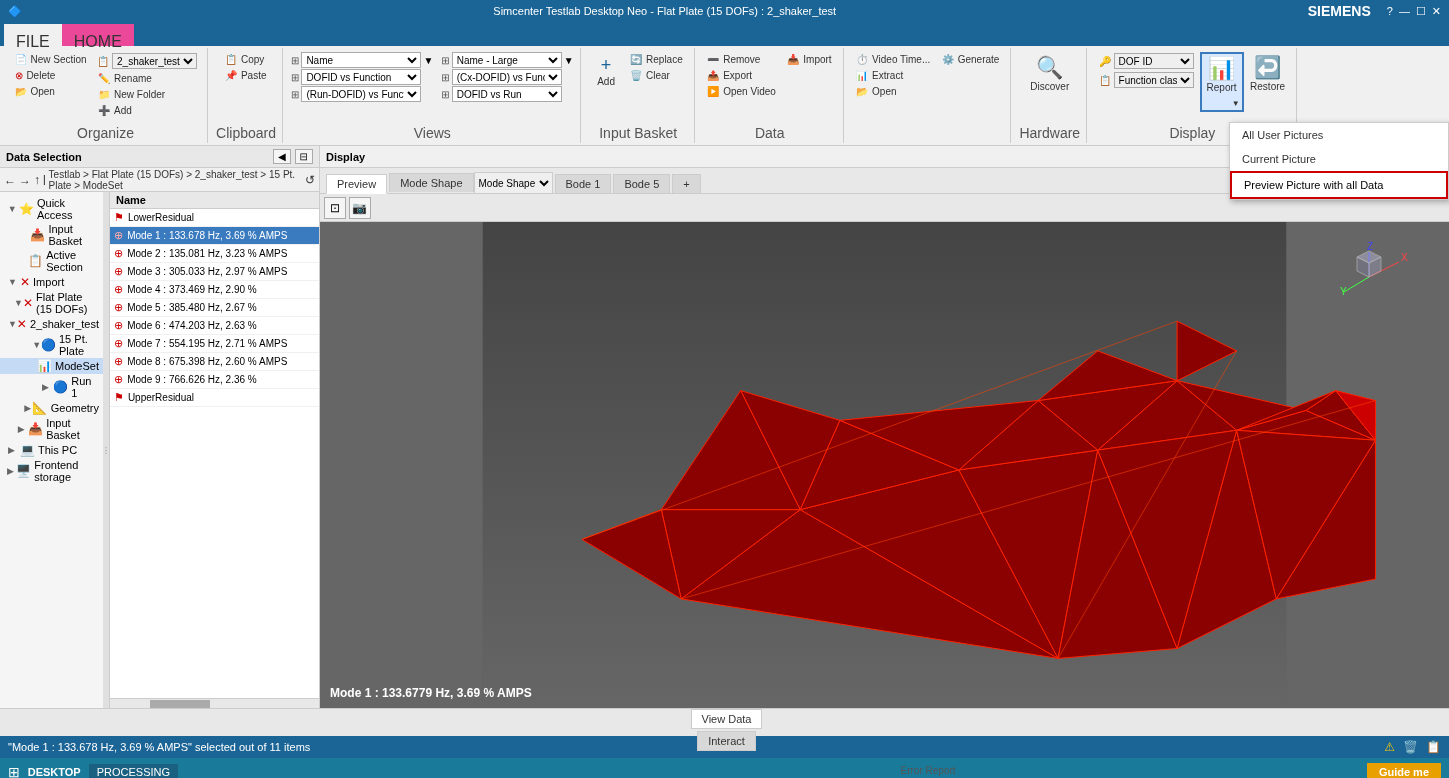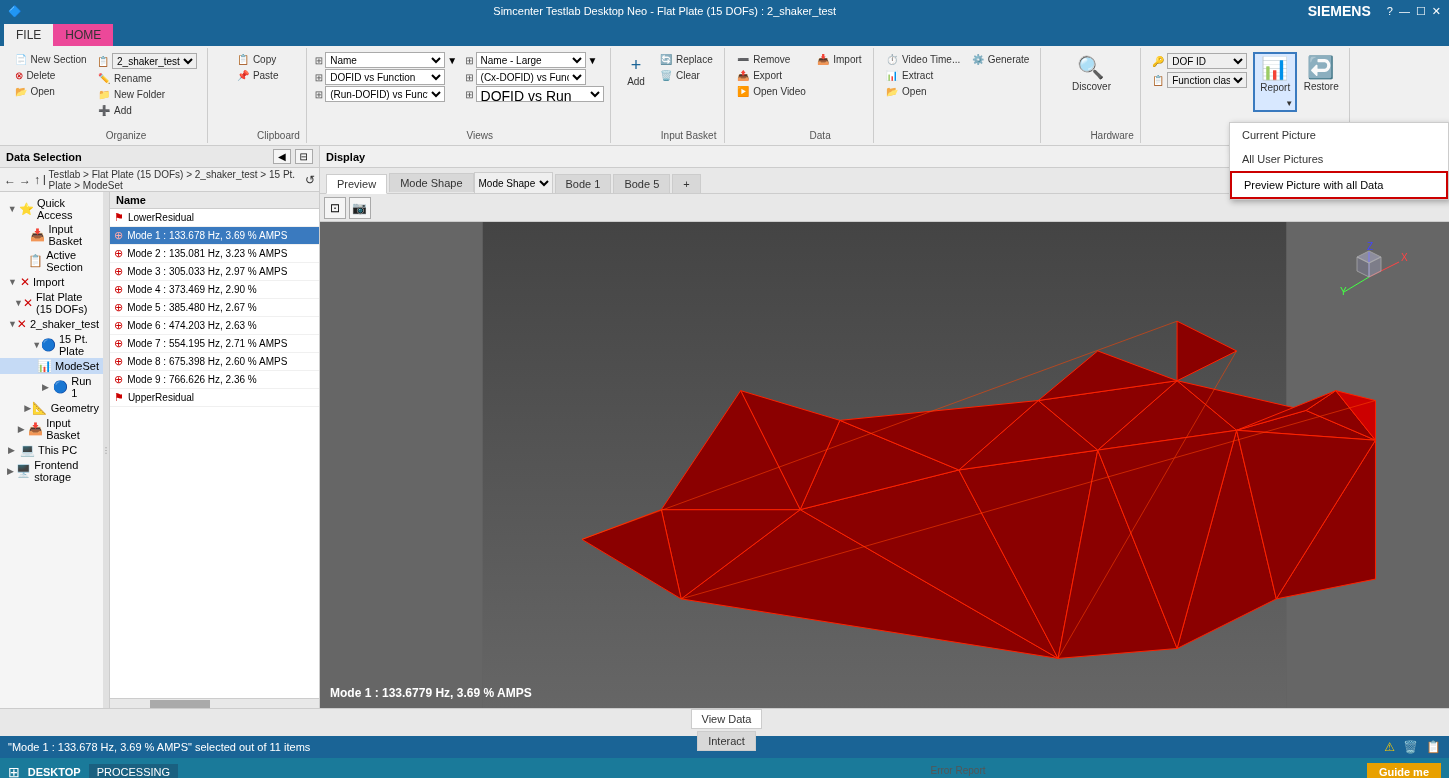--- a/index.html
+++ b/index.html
@@ -19,22 +19,22 @@
 
     
     #ribbon-tabs {
       height: 24px;
       background: #1a6496;
       display: flex;
       align-items: flex-end;
       padding-left: 4px;
     }
     .ribbon-tab {
-      padding: 3px 12px;
-      font-size: 12px;
+      padding: 9px 12px;
+      font-size: 16px;
       cursor: pointer;
       color: white;
       background: transparent;
       border: none;
       height: 22px;
     }
     .ribbon-tab.active {
       background: #f0f0f0;
       color: #333;
     }
@@ -59,25 +59,24 @@
     }
     .ribbon-group-content {
       display: flex;
       flex-direction: row;
       gap: 2px;
       flex: 1;
       align-items: flex-start;
       padding-top: 2px;
     }
     .ribbon-group-label {
-      font-size: 10px;
+      font-size: 14px;
       color: #555;
       margin-top: 2px;
       text-align: center;
-      margin-left: 41px;
     }
     .ribbon-btn {
       display: flex;
       flex-direction: column;
       align-items: center;
       padding: 2px 4px;
       cursor: pointer;
       border: 1px solid transparent;
       background: transparent;
       font-size: 10px;
@@ -509,21 +508,21 @@
           <span>▼</span>
         </div>
         <div class="views-row">
           <span style="color:#555;">⊞</span>
           <select style="font-size:10px; height:16px; border:1px solid #aaa; width:110px;">
             <option>(Cx-DOFID) vs Function</option>
           </select>
         </div>
         <div class="views-row">
           <span style="color:#555;">⊞</span>
-          <select style="font-size:14px; height:16px; border:1px solid #aaa; width:128px;">
+          <select style="font-size:10px; height:16px; border:1px solid #aaa; width:110px;">
             <option>DOFID vs Run</option>
           </select>
         </div>
       </div>
     </div>
     <div class="ribbon-group-label">Views</div>
   </div>
 
   <div class="ribbon-group">
     <div class="ribbon-group-content">
@@ -918,22 +917,22 @@
             <polygon points="30,26 42,20 30,14 18,20" fill="rgba(200,200,240,0.4)"></polygon>
           </g>
         </svg>
       </div>
 
       <div id="status-bar-3d">Mode  1 : 133.6779 Hz, 3.69 % AMPS</div>
     </div>
 
     <div id="dropdown-menu" style="position:absolute; top:0; right:0; top:auto; bottom:auto;">
       <div id="dropdown-menu-inner" style="position: fixed; top: 122px; right: 0px; background: white; border: 1px solid rgb(204, 204, 204); box-shadow: rgba(0, 0, 0, 0.3) 2px 2px 6px; z-index: 100; width: 220px;">
+        <div class="dropdown-item">All User Pictures</div>
         <div class="dropdown-item">Current Picture</div>
-        <div class="dropdown-item">All User Pictures</div>
         <div class="dropdown-item highlighted" style="border:2px solid #cc0000; color:#000;">Preview Picture with all Data</div>
       </div>
     </div>
   </div>
 </div>
 
 <div id="bottom-tabs">
   <div class="bottom-tab active">View Data</div>
   <div class="bottom-tab">Interact</div>
 </div>

